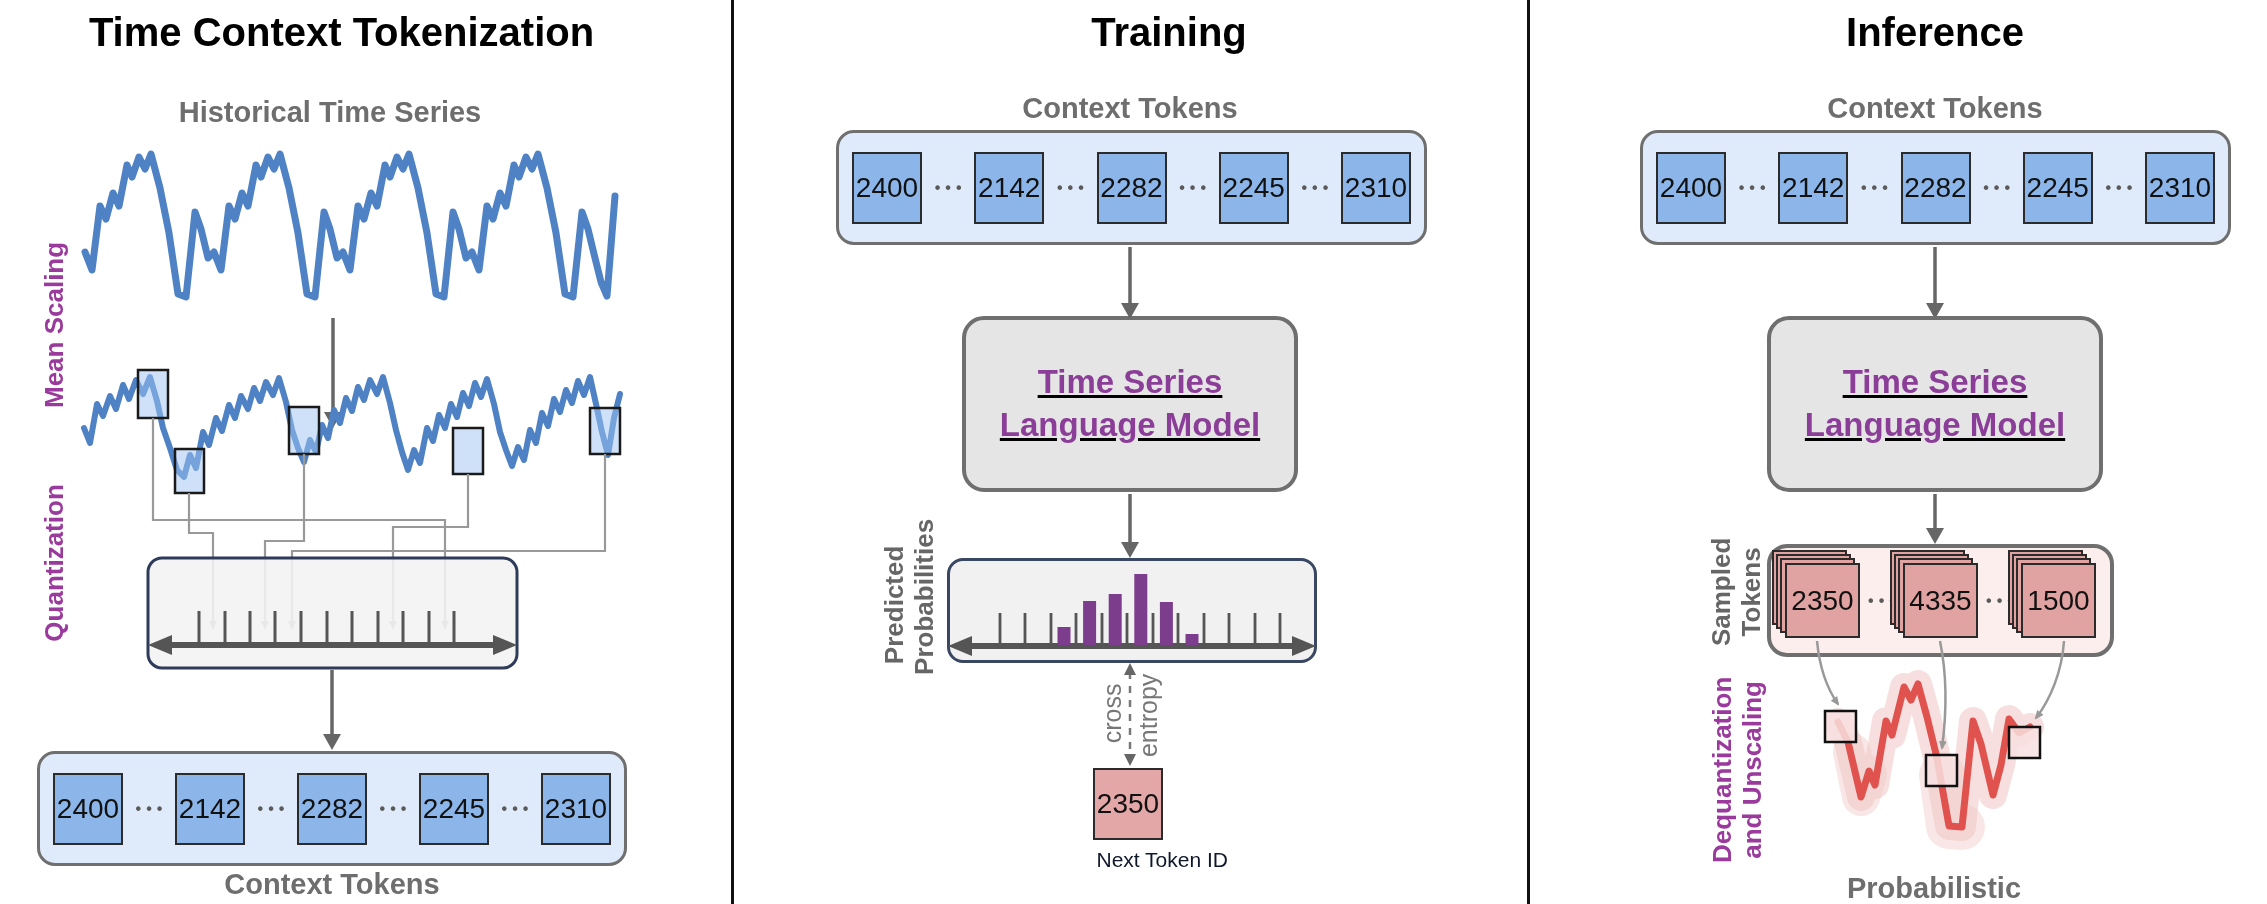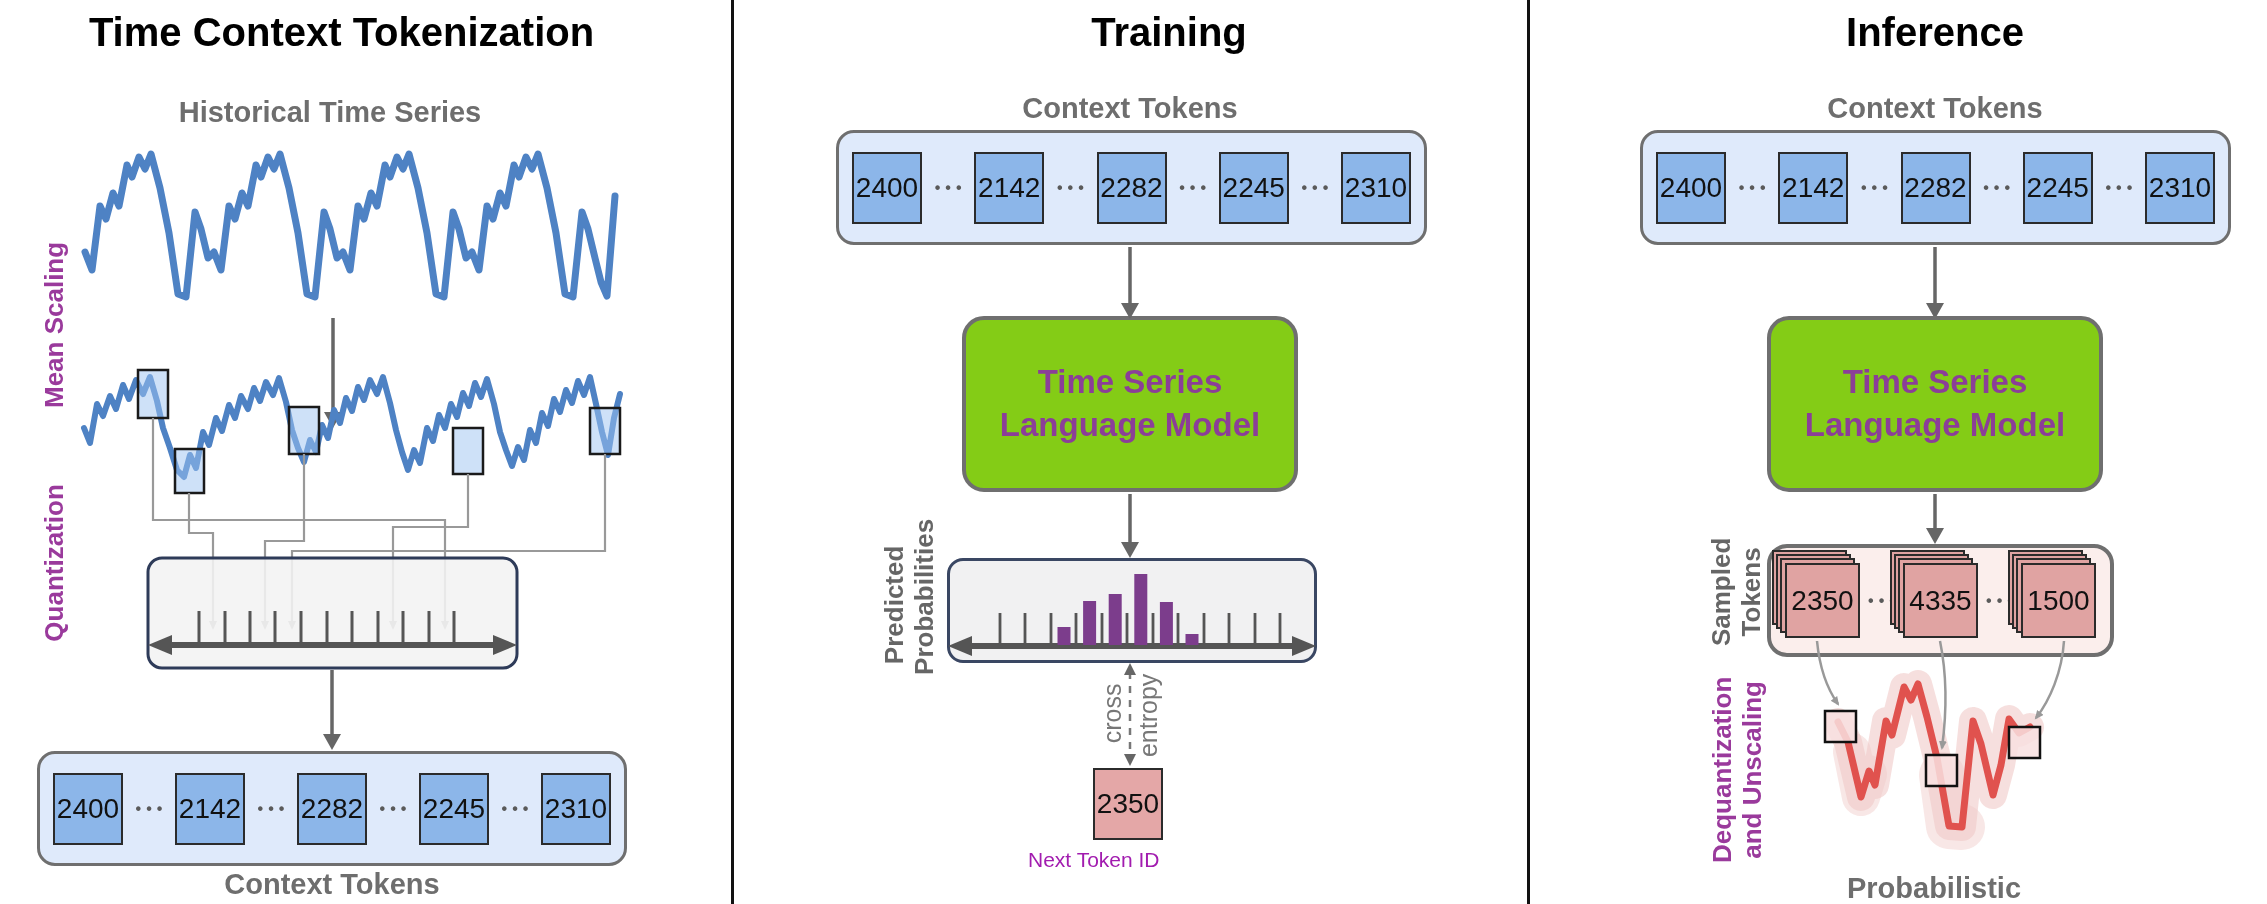--- a/index.html
+++ b/index.html
@@ -14,29 +14,29 @@
   .rot { transform:rotate(-90deg); transform-origin:center center; text-align:center; line-height:1.15; white-space:nowrap; }
   .purple-label { color:#9a3a9c; font-weight:bold; font-size:26px; }
   .gray-rot-label { color:#666; font-weight:bold; font-size:26px; }
 
   .token-row { position:absolute; box-sizing:border-box; background:#dfeafb; border:3.5px solid #6f6f6f;
                border-radius:18px; display:flex; align-items:center; justify-content:space-between; padding:0 13px; }
   .token { width:70px; height:72px; background:#8cb6e9; border:2px solid #2b2b2b; display:flex; align-items:center;
            justify-content:center; font-size:28px; color:#111; box-sizing:border-box; }
   .dots { color:#5a5a5a; font-size:16px; font-weight:bold; letter-spacing:5px; padding-left:5px; }
 
-  .model-box { position:absolute; box-sizing:border-box; background:#84cc16; border:4px solid #6f6f6f; border-radius:22px;
-               display:flex; align-items:center; justify-content:center; text-align:center; }
+  .model-box { position:absolute; box-sizing:border-box; background:#e5e5e5; border:4px solid #6f6f6f; border-radius:22px;
+               display:flex; align-items:center; justify-content:center; text-align:center;text-decoration:underline; }
   .model-box .txt { font-size:33px; font-weight:bold; color:#8b3e98; line-height:1.3; }
 
   .prob-box { position:absolute; box-sizing:border-box; background:#f1f1f2; border:3px solid #3a4763; border-radius:16px; }
 
   .red-token { position:absolute; width:70px; height:72px; background:#e4a7a7; border:2px solid #2b2b2b; box-sizing:border-box;
                display:flex; align-items:center; justify-content:center; font-size:28px; color:#111; }
-  .small-note { font-size:21px; color:#a21caf; text-align:left; }
+  .small-note { font-size:21px; color:#0f172a; text-align:right; }
 
   .sampled-row { position:absolute; box-sizing:border-box; background:#fbeeec; border:4px solid #6f6f6f; border-radius:20px;
                  display:flex; align-items:center; justify-content:space-between; padding:0 14px; }
   .stack { position:relative; width:75px; height:75px; }
   .stack .layer { position:absolute; width:75px; height:75px; background:#e0a3a2; border:2px solid #2b2b2b; box-sizing:border-box; }
   .stack .l1 { left:-5px; top:-5px; }
   .stack .l2 { left:-9px; top:-9px; }
   .stack .l3 { left:-13px; top:-13px; }
   .stack .main { left:0; top:0; display:flex; align-items:center; justify-content:center; font-size:28px; color:#111; z-index:2; }
 

